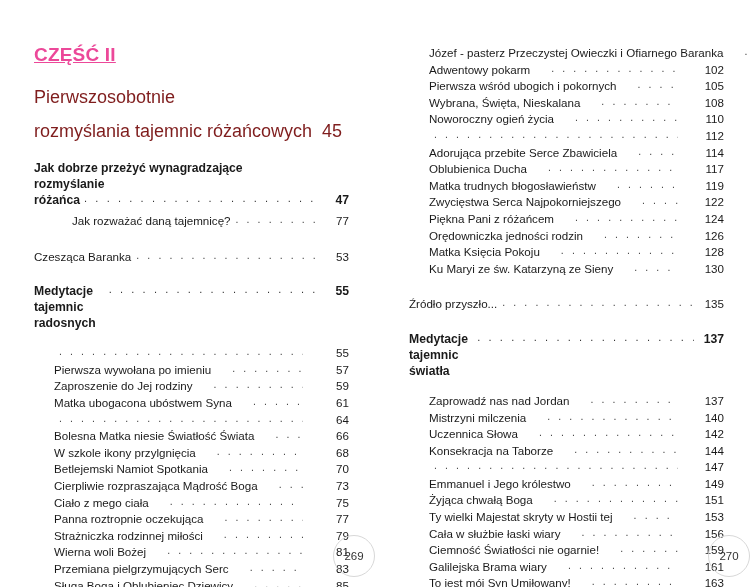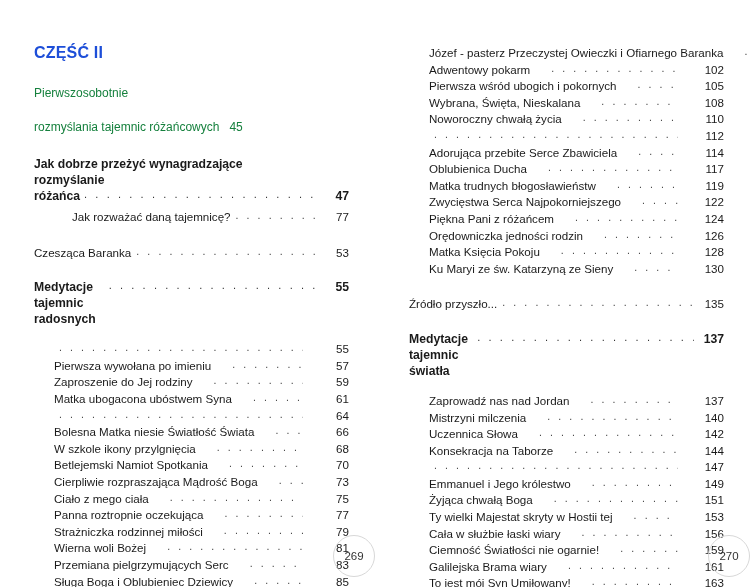--- a/index.html
+++ b/index.html
@@ -26,30 +26,31 @@
     height: 587px;
     box-sizing: border-box;
     position: relative;
     padding: 44px 34px 0 34px;
   }
   .page.left { padding-left: 34px; padding-right: 26px; }
   .page.right { padding-left: 34px; padding-right: 26px; }
 
   
   .part-title {
-    font-size: 16px;
+    font-size: 19px;
     font-weight: bold;
     letter-spacing: 0.2px;
     margin: 0 0 6px 0;
-    color: #1d4ed8;
+    color: #ec4899;
+    text-decoration: underline;
   }
   .part-sub {
-    font-size: 12px;
+    font-size: 18px;
     line-height: 17px;
-    color: #15803d;
+    color: #7f1d1d;
     margin: 0 0 20px 0;
     white-space: pre-line;
   }
   .part-sub .pg {
     margin-left: 10px;
   }
 
   
   .sec {
     margin: 0 0 4px 0;
@@ -291,21 +292,21 @@
       <span class="txt">Pierwsza wśród ubogich i pokornych</span>
       <span class="dots">. . . . . . . . . . . . . . . . . . . . . . . . . . . . . . . . . . . . . . . . . . . . . . .</span>
       <span class="pg">105</span>
     </div>
     <div class="row indent-1">
       <span class="txt">Wybrana, Święta, Nieskalana</span>
       <span class="dots">. . . . . . . . . . . . . . . . . . . . . . . . . . . . . . . . . . . . . . . . . . . . . . .</span>
       <span class="pg">108</span>
     </div>
     <div class="row indent-1">
-      <span class="txt">Noworoczny chwałą życia</span>
+      <span class="txt">Noworoczny ogień życia</span>
       <span class="dots">. . . . . . . . . . . . . . . . . . . . . . . . . . . . . . . . . . . . . . . . . . . . . . .</span>
       <span class="pg">110</span>
     </div>
     <div class="row indent-1">
       <span class="dots">. . . . . . . . . . . . . . . . . . . . . . . . . . . . . . . . . . . . . . . . . . . . . . .</span>
       <span class="pg">112</span>
     </div>
     <div class="row indent-1">
       <span class="txt">Adorująca przebite Serce Zbawiciela</span>
       <span class="dots">. . . . . . . . . . . . . . . . . . . . . . . . . . . . . . . . . . . . . . . . . . . . . . .</span>

